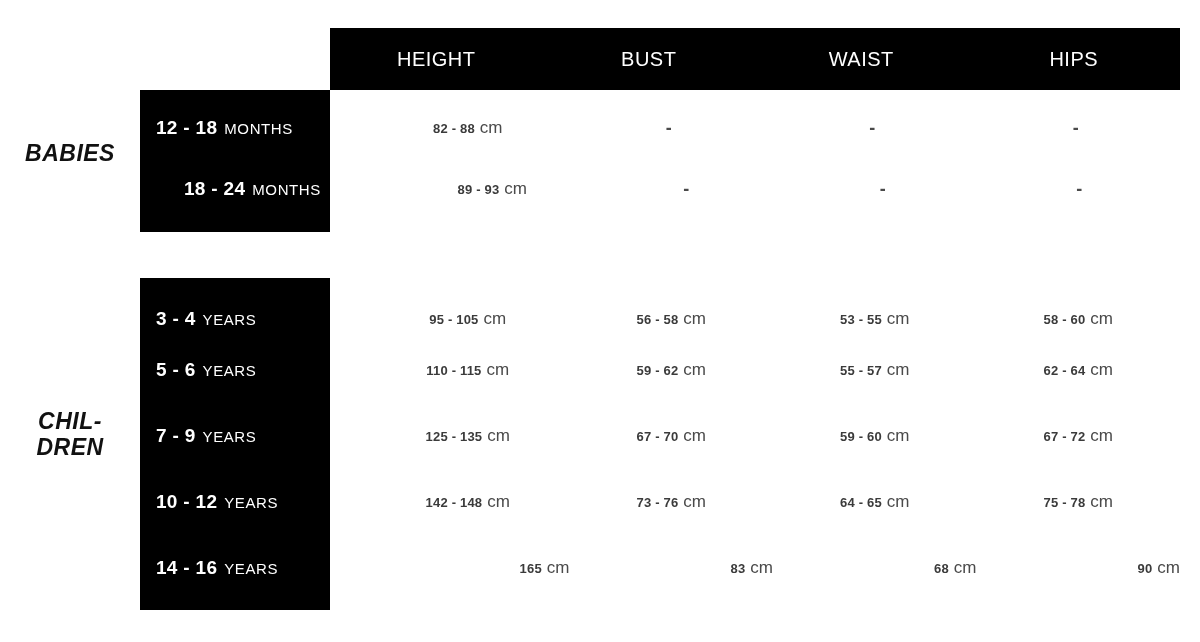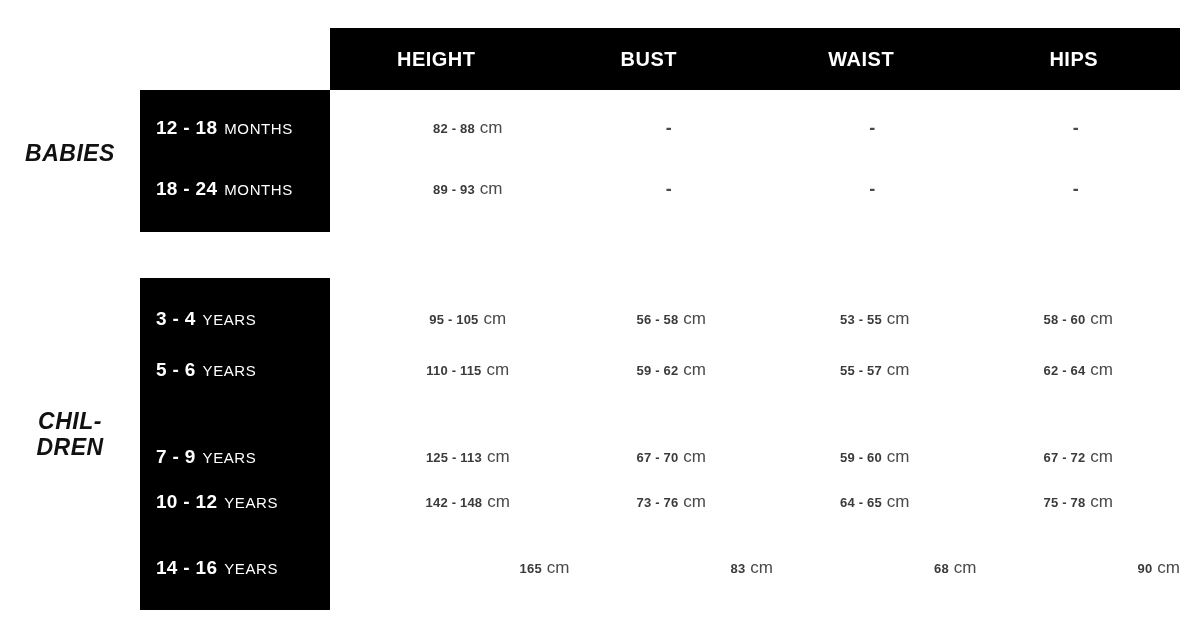--- a/index.html
+++ b/index.html
@@ -35,21 +35,21 @@
     background: #000000;
     display: flex;
     align-items: center;
   }
   .header-cell {
     flex: 1 1 0;
     text-align: center;
     color: #ffffff;
     font-size: 20px;
     letter-spacing: 0.5px;
-    font-weight: 700;
+    font-weight: 400;
   }
 
   
   .label-block {
     position: absolute;
     background: #000000;
   }
   #babies-block {
     left: 140px;
     top: 90px;
@@ -175,21 +175,21 @@
       </div>
       <div class="cell empty">
         <span class="val">-</span><span class="u"></span>
       </div>
       <div class="cell empty">
         <span class="val">-</span><span class="u"></span>
       </div>
     </div>
   </div>
 
-  <div class="row" style="top:166px;">
+  <div class="row" style="top:166px;padding-left:28px;">
     <div class="age">
       <span class="num">18 - 24</span>
       <span class="unit">MONTHS</span>
     </div>
     <div class="cells">
       <div class="cell">
         <span class="val">89 - 93</span><span class="u">cm</span>
       </div>
       <div class="cell empty">
         <span class="val">-</span><span class="u"></span>
@@ -238,28 +238,28 @@
       </div>
       <div class="cell">
         <span class="val">55 - 57</span><span class="u">cm</span>
       </div>
       <div class="cell">
         <span class="val">62 - 64</span><span class="u">cm</span>
       </div>
     </div>
   </div>
 
-  <div class="row" style="top:434px;">
+  <div class="row" style="top:413px;">
     <div class="age">
       <span class="num">7 - 9</span>
       <span class="unit">YEARS</span>
     </div>
     <div class="cells">
       <div class="cell">
-        <span class="val">125 - 113</span><span class="u">cm</span>
+        <span class="val">125 - 135</span><span class="u">cm</span>
       </div>
       <div class="cell">
         <span class="val">67 - 70</span><span class="u">cm</span>
       </div>
       <div class="cell">
         <span class="val">59 - 60</span><span class="u">cm</span>
       </div>
       <div class="cell">
         <span class="val">67 - 72</span><span class="u">cm</span>
       </div>

